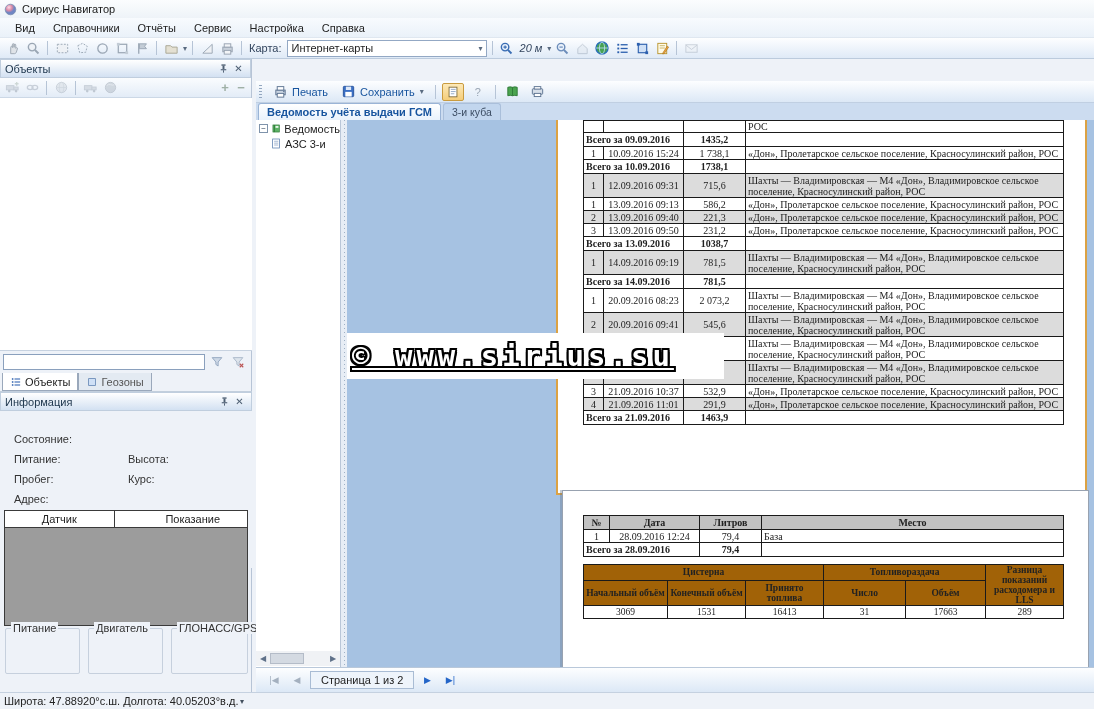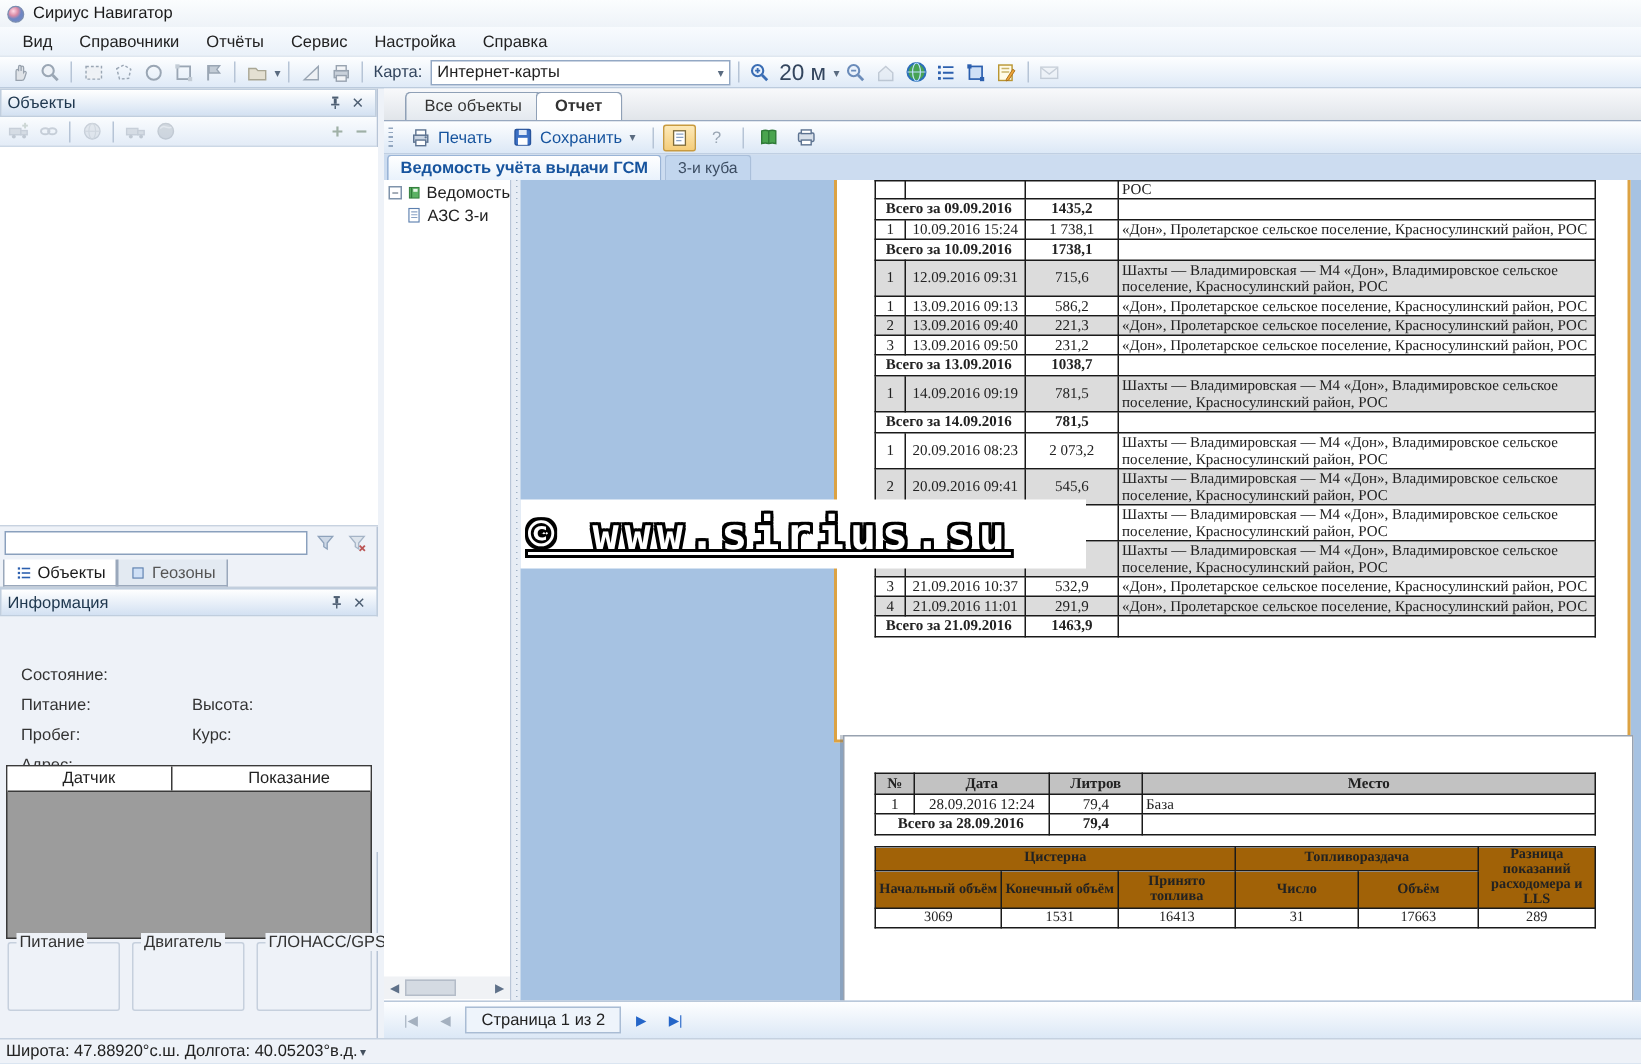--- a/index.html
+++ b/index.html
@@ -16,41 +16,41 @@
   .menu-item { padding:2px 9px; cursor:default; }
 
   
   #toolbar { position:absolute; left:0; top:38px; width:1094px; height:21px;
     background:linear-gradient(#fdfeff,#dfeaf7); border-bottom:1px solid #bccbdd; display:flex; align-items:center; padding-left:4px; gap:2px; }
   .ti { width:18px; height:17px; display:inline-flex; align-items:center; justify-content:center; border-radius:2px; }
   .tsep { width:1px; height:14px; background:#b6c4d6; margin:0 3px; }
   .caret { font-size:8px; color:#5a6b80; margin-left:1px; }
   .combo { width:200px; height:17px; background:#fff; border:1px solid #93a8c4; display:flex; align-items:center; justify-content:space-between; padding:0 3px 0 4px; margin-left:3px; }
   .combo .v { font-size:11px; color:#222; }
-  .zoomval { font-size:15px; color:#33455e; padding:0 2px; }
+  .zoomval { font-size:11px; color:#33455e; padding:0 2px;font-style:italic; }
 
   
   #leftdock { position:absolute; left:0; top:59px; width:252px; height:633px; background:#eef2f8; border-right:1px solid #b7c4d6; }
   .panel-hdr { height:19px; background:linear-gradient(#ffffff,#d3e1f2); border:1px solid #c0cede; display:flex; align-items:center; padding:0 4px; }
   .panel-hdr .pt { flex:1; color:#20384f; }
   .hdr-btn { width:15px; height:14px; display:inline-flex; align-items:center; justify-content:center; color:#4d5e72; font-size:10px; cursor:default; }
   #obj-minibar { height:20px; background:linear-gradient(#fafcfe,#e3ecf7); border-bottom:1px solid #ccd8e6; display:flex; align-items:center; padding:0 3px; gap:2px; }
   #obj-minibar .spacer { flex:1; }
   .pm { font-size:13px; font-weight:bold; color:#9fb0a6; width:14px; text-align:center; }
   #obj-list { position:absolute; left:0px; top:39px; width:252px; height:253px; background:#fff; border-bottom:1px solid #c7d2e0; }
   #filter-row { position:absolute; left:0; top:293px; width:252px; height:20px; display:flex; align-items:center; padding:0 3px; gap:3px; }
   #filter-input { width:202px; height:16px; border:1px solid #8aa0bd; background:#fff; font-size:11px; padding:0 3px; }
   #obj-tabs { position:absolute; left:0; top:313px; width:252px; height:20px; border-bottom:1px solid #c3cfdd; display:flex; align-items:flex-end; padding-left:2px; }
   .btab { height:18px; display:flex; align-items:center; gap:3px; padding:0 7px; border:1px solid #9aa8bb; border-top:none; background:#e3eaf2; color:#555; }
   .btab.active { background:#fff; color:#1a1a1a; }
   #info-hdr { position:absolute; left:0; top:333px; width:252px; }
   #info-body { position:absolute; left:0; top:352px; width:252px; height:157px; background:#eef2f8; }
   .grpbox { position:absolute; border:1px solid #c6d0dd; border-radius:3px; }
   .grpbox .lg { position:absolute; top:-7px; left:6px; background:#eef2f8; padding:0 3px; color:#333; }
-  .il { position:absolute; color:#333;margin-top:11px; }
+  .il { position:absolute; color:#333; }
   #sensor-wrap { position:absolute; left:4px; top:451px; width:244px; height:116px; border:1px solid #3a3a3a; background:#9c9c9c; }
   #sensor-wrap .shdr { display:flex; height:17px; background:#fff; border-bottom:1px solid #3a3a3a;gap:24px; }
   #sensor-wrap .shdr div { flex:1; text-align:center; line-height:16px; border-right:1px solid #3a3a3a; }
   #sensor-wrap .shdr div:last-child { border-right:none; }
   .io-fs { position:absolute; top:569px; height:46px; border:1px solid #c6d0dd; border-radius:2px; background:#eef2f8; }
   .io-fs .lg { position:absolute; top:-7px; left:5px; background:#eef2f8; padding:0 2px; color:#333; }
 
   
   #rightdock { position:absolute; left:256px; top:59px; width:838px; height:633px; }
   #doc-tabs { position:absolute; left:0; top:0; width:838px; height:22px; background:linear-gradient(#f8f9fb,#e1e5ea); border-bottom:1px solid #98a8bf; display:flex; align-items:flex-end; padding-left:14px; }
@@ -84,21 +84,21 @@
 
   
   table.rep { border-collapse:collapse; table-layout:fixed; font-family:"Liberation Serif", serif; font-size:10px; }
   table.rep td, table.rep th { border:1px solid #1a1a1a; padding:0 2px; line-height:11px; vertical-align:middle; overflow:hidden; }
   table.rep .num { text-align:center; }
   table.rep .date { text-align:center;margin-left:28px; }
   table.rep .lit { text-align:center; }
   table.rep .place { text-align:left; }
   tr.shade td { background:#dcdcdc; }
   tr.trow td { font-weight:bold; }
-  tr.trow .tlab { text-align:center; padding-right:4px;margin-top:19px; }
+  tr.trow .tlab { text-align:left; padding-right:4px;margin-top:19px; }
   tr.trow .tval { text-align:center; }
   tr.partial td { height:9px; }
   tr.drow td { height:13px; }
   tr.drow.two td { height:24px; }
   tr.trow td { height:14px; }
   #t1 { position:absolute; left:25px; top:10px; width:480px; }
   #t2 { position:absolute; left:20px; top:24px; width:480px; }
   #t2 th { background:#c2c2c2; font-weight:bold; height:14px; }
   #t3 { position:absolute; left:20px; top:73px; width:480px; font-size:9.5px; }
   #t3 th { background:#a16207; font-weight:bold; height:13px; line-height:10px; }
@@ -405,28 +405,20 @@
     </div>
     <div class="io-fs" style="left:88px; width:75px;">
       <span class="lg">Двигатель</span>
     </div>
     <div class="io-fs" style="left:171px; width:77px;">
       <span class="lg">ГЛОНАСС/GPS</span>
     </div>
   </div>
 
   <div id="rightdock">
-    <div id="doc-tabs">
-      <span class="dtab">
-          <span>Все объекты</span>
-        </span>
-      <span class="dtab active">
-          <span>Отчет</span>
-        </span>
-    </div>
 
     <div id="rpt-toolbar">
       <span class="grip"></span>
       <span class="tbtn">
         <svg width="15" height="15" viewBox="0 0 16 16">
             <rect x="3" y="6.5" width="10" height="5" fill="#c9d4e2" stroke="#5d7391"></rect>
             <rect x="4.5" y="2.8" width="7" height="3.7" fill="#fff" stroke="#5d7391"></rect>
             <rect x="4.5" y="10" width="7" height="4" fill="#fff" stroke="#5d7391"></rect>
             <circle cx="11.5" cy="8" r=".8" fill="#5d7391"></circle>
           </svg>

